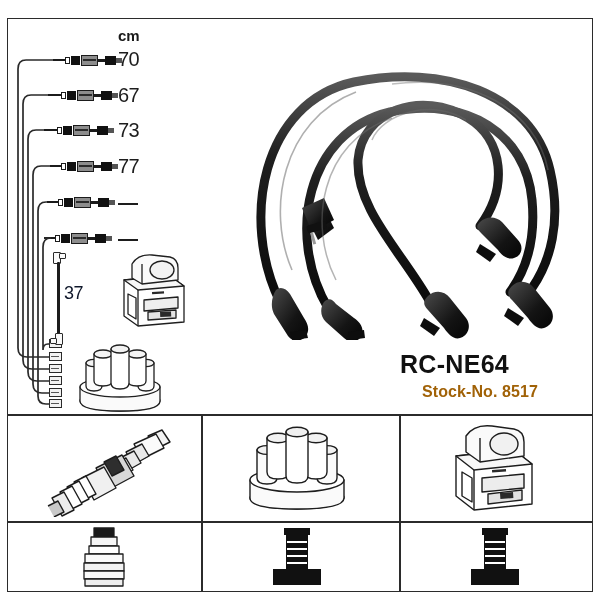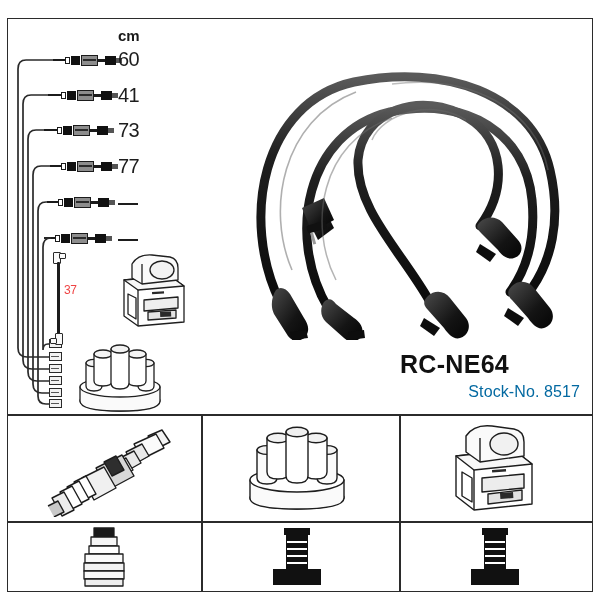--- a/index.html
+++ b/index.html
@@ -176,43 +176,43 @@
     left: 9px; top: 1px;
     width: 7px; height: 6px;
     border: 1.4px solid #2a2a2a;
     background: #fafafa;
     box-sizing: border-box;
     border-radius: 1px;
   }
   .len37 {
     position: absolute;
     left: 64px; top: 283px;
-    font-size: 12px;
-    color: #ef4444;
+    font-size: 18px;
+    color: #0f172a;
     letter-spacing: -0.5px;
   }
 
   
   .prod-code {
     position: absolute;
     left: 400px; top: 350px;
     width: 180px;
     font-size: 25px;
     font-weight: bold;
     color: #111;
     letter-spacing: 0.3px;
   }
   .prod-stock {
     position: absolute;
     left: 380px; top: 383px;
     width: 200px;
-    text-align: right;
+    text-align: center;
     font-size: 16px;
-    font-weight: normal;
-    color: #0369a1;
+    font-weight: bold;
+    color: #a16207;
     letter-spacing: 0.1px;
   }
 
   
   .cable-area {
     position: absolute;
     left: 232px; top: 40px;
     width: 358px; height: 300px;
   }
 
@@ -242,34 +242,34 @@
     <div class="lead-wire" style="width:12px;"></div>
     <div class="conn" style="left:12px;width:60px;">
       <div class="boot"></div>
       <div class="blk1"></div>
       <div class="sleeve"></div>
       <div class="gap"></div>
       <div class="blk2"></div>
       <div class="tail"></div>
     </div>
   </div>
-  <div class="len" style="top:49px;">60</div>
+  <div class="len" style="top:49px;">70</div>
 
   <div class="lead-row" style="left:48px;top:89px;width:115px;">
     <div class="lead-wire" style="width:13px;"></div>
     <div class="conn" style="left:13px;width:60px;">
       <div class="boot"></div>
       <div class="blk1"></div>
       <div class="sleeve"></div>
       <div class="gap"></div>
       <div class="blk2"></div>
       <div class="tail"></div>
     </div>
   </div>
-  <div class="len" style="top:85px;">41</div>
+  <div class="len" style="top:85px;">67</div>
 
   <div class="lead-row" style="left:44px;top:124px;width:120px;">
     <div class="lead-wire" style="width:13px;"></div>
     <div class="conn" style="left:13px;width:60px;">
       <div class="boot"></div>
       <div class="blk1"></div>
       <div class="sleeve"></div>
       <div class="gap"></div>
       <div class="blk2"></div>
       <div class="tail"></div>

